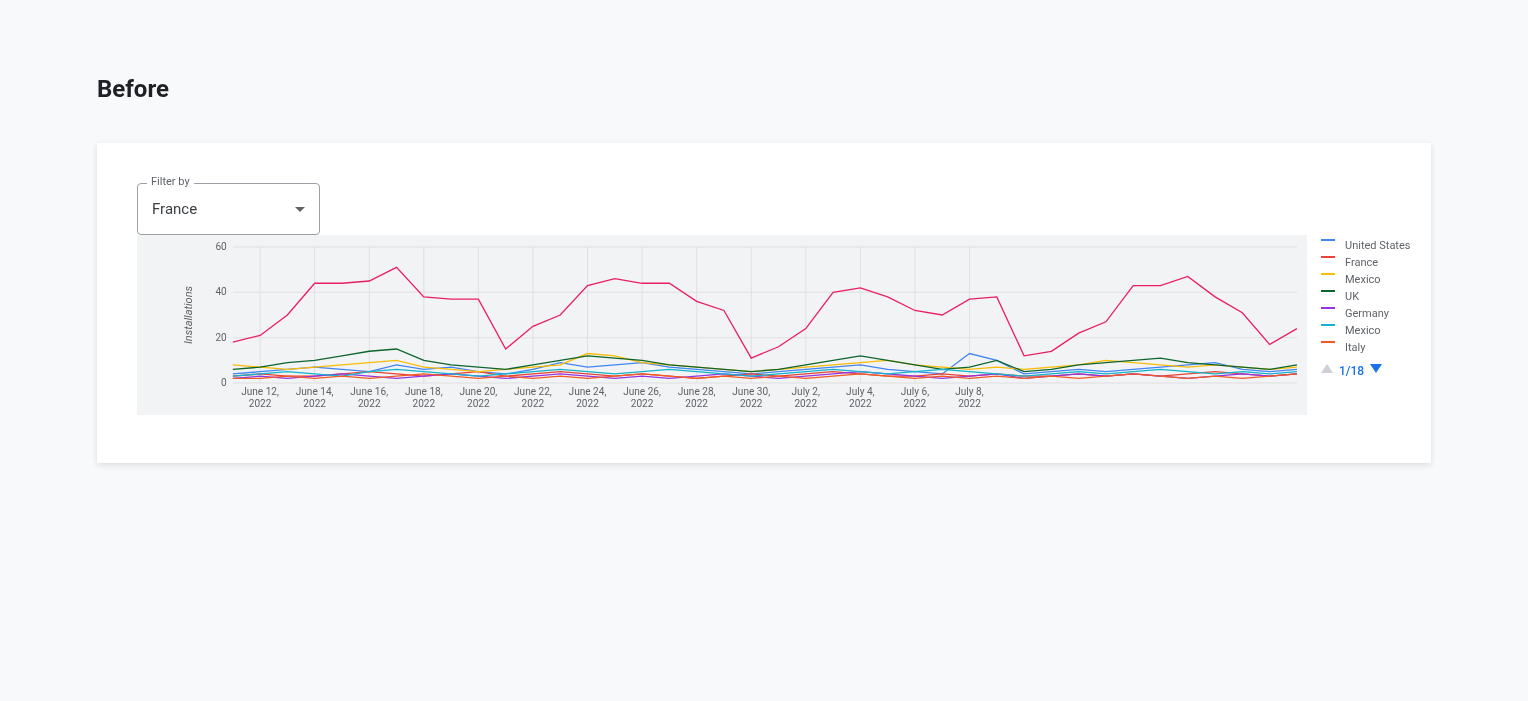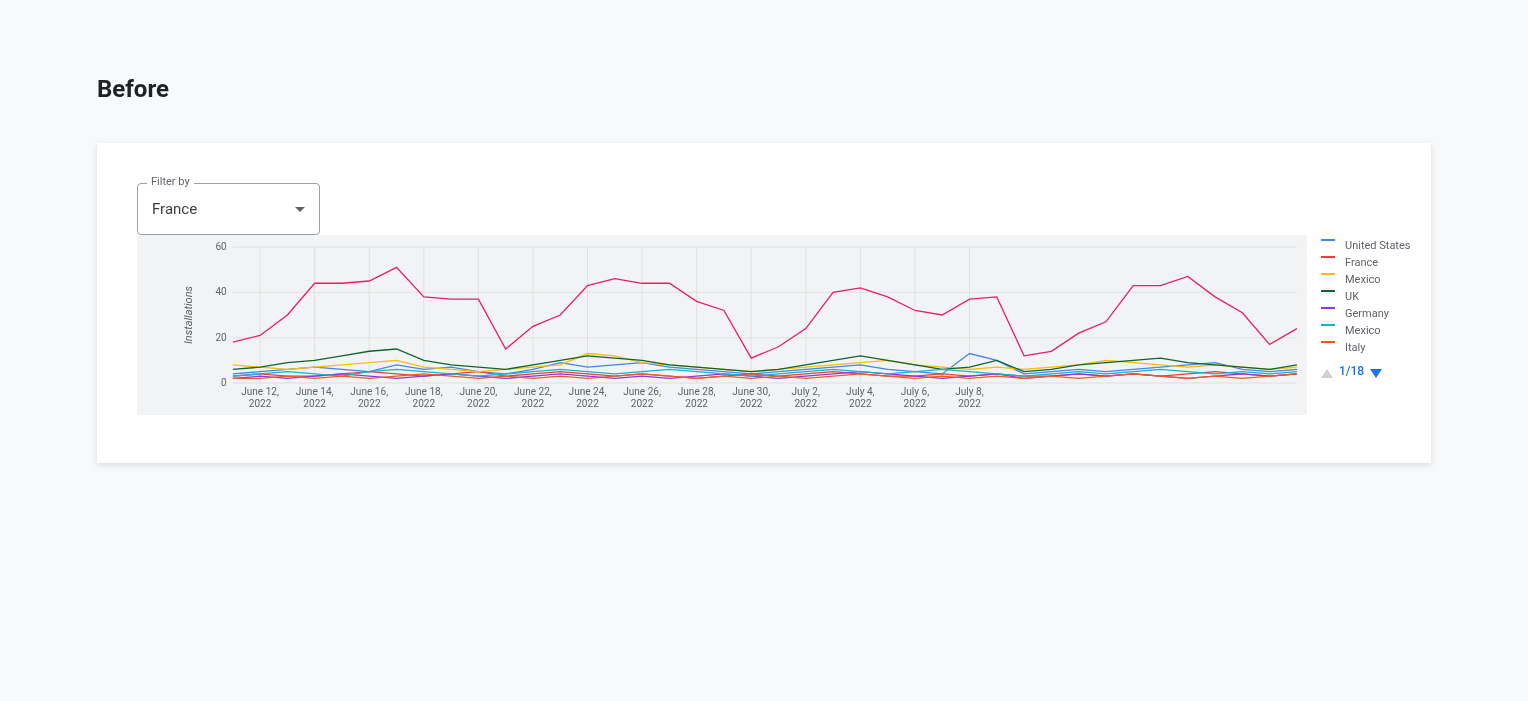--- a/index.html
+++ b/index.html
@@ -83,21 +83,21 @@
     color: #5f6368;
     height: 17px;
   }
   .legend-swatch {
     width: 14px;
     height: 2px;
     margin-right: 10px;
   }
   .pager {
     display: flex;
-    align-items: flex-end;
+    align-items: flex-start;
     gap: 6px;
     margin-top: 6px;
     font-size: 12px;
   }
   .pager .tri-up {
     width:0;height:0;border-left:6px solid transparent;border-right:6px solid transparent;border-bottom:9px solid #cdd0d4;
   }
   .pager .tri-down {
     width:0;height:0;border-left:6px solid transparent;border-right:6px solid transparent;border-top:9px solid #1a73e8;cursor:pointer;
   }

